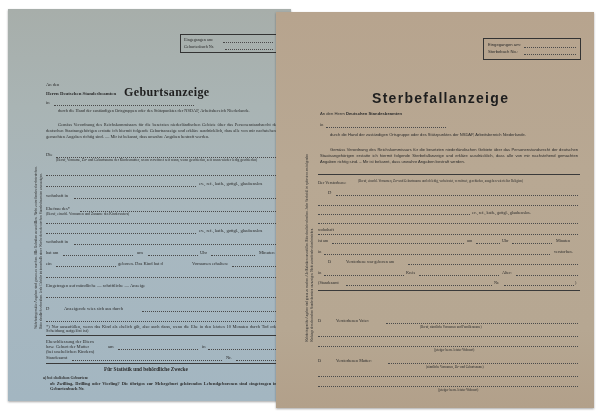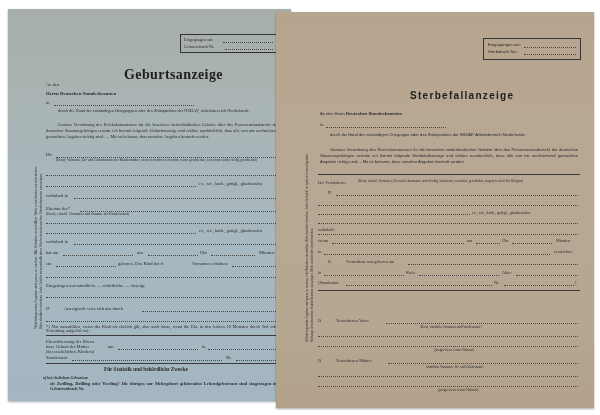--- a/index.html
+++ b/index.html
@@ -23,21 +23,21 @@
 
 <div class="doc doc-left">
 
   <div class="box" style="left:172px;top:25px;width:96px;height:17px;">
     <span class="t" style="left:3px;top:2px;font-size:4.2px;">Eingegangen am:</span>
     <span class="dots" style="left:42px;top:7px;width:50px;"></span>
     <span class="t" style="left:3px;top:9px;font-size:4.2px;">Geburtenbuch Nr.</span>
     <span class="dots" style="left:44px;top:14px;width:48px;"></span>
   </div>
 
-  <div class="title" style="left:116px;top:58px;font-size:14px;letter-spacing:0.4px;">Geburtsanzeige</div>
+  <div class="title" style="left:116px;top:76px;font-size:12px;letter-spacing:0.4px;">Geburtsanzeige</div>
 
   <span class="t" style="left:38px;top:73px;">An den</span>
   <span class="t tb" style="left:38px;top:82px;font-size:4.8px;">Herrn Deutschen Standesbeamten</span>
   <span class="t" style="left:38px;top:91px;">in</span>
   <span class="dots" style="left:46px;top:96px;width:140px;"></span>
 
   <div class="para" style="left:38px;top:99px;width:232px;text-indent:12px;">durch die Hand der zuständigen Ortsgruppen oder des Stützpunktes der NSDAP, Arbeitsbereich Niederlande.</div>
   <div class="para" style="left:38px;top:113px;width:232px;text-indent:12px;">Gemäss Verordnung des Reichskommissars für die besetzten niederländischen Gebiete über das Personenstandsrecht der deutschen Staatsangehörigen erstatte ich hiermit folgende Geburtsanzeige und erkläre ausdrücklich, dass alle von mir nachstehend gemachten Angaben richtig sind. — Mir ist bekannt, dass unwahre Angaben bestraft werden.</div>
 
   <span class="t" style="left:38px;top:143px;">Die</span>
@@ -108,21 +108,21 @@
 </div>
 
 <div class="doc doc-right" style="left:276px;top:12px;width:318px;height:396px;">
   <div class="box" style="left:207px;top:26px;width:96px;height:20px;border-width:1.5px;">
     <span class="t" style="left:4px;top:3px;font-size:4.2px;font-family:'Liberation Sans',sans-serif;">Eingegangen am:</span>
     <span class="dots" style="left:40px;top:8px;width:52px;"></span>
     <span class="t" style="left:4px;top:10px;font-size:4.2px;font-family:'Liberation Sans',sans-serif;">Sterbebuch No.:</span>
     <span class="dots" style="left:40px;top:15px;width:52px;"></span>
   </div>
 
-  <div class="title" style="left:96px;top:78px;font-size:10px;letter-spacing:1.3px;font-family:'Liberation Sans',sans-serif;margin-left:38px;">Sterbefallanzeige</div>
+  <div class="title" style="left:96px;top:78px;font-size:14px;letter-spacing:1.3px;font-family:'Liberation Sans',sans-serif;">Sterbefallanzeige</div>
 
   <span class="t" style="left:44px;top:99px;font-size:4.2px;font-family:'Liberation Sans',sans-serif;">An den Herrn</span>
   <span class="t tb" style="left:70px;top:99px;font-size:4.2px;font-family:'Liberation Sans',sans-serif;">Deutschen Standesbeamten</span>
   <span class="t" style="left:44px;top:110px;font-size:4.2px;">in</span>
   <span class="dots" style="left:50px;top:115px;width:120px;"></span>
 
   <div class="para" style="left:44px;top:120px;width:258px;text-indent:10px;font-family:'Liberation Sans',sans-serif;font-size:4.1px;">durch die Hand der zuständigen Ortsgruppe oder des Stützpunktes der NSDAP, Arbeitsbereich Niederlande.</div>
   <div class="para" style="left:44px;top:135px;width:258px;text-indent:10px;font-family:'Liberation Sans',sans-serif;font-size:4.1px;">Gemäss Verordnung des Reichskommissars für die besetzten niederländischen Gebiete über das Personenstandsrecht der deutschen Staatsangehörigen erstatte ich hiermit folgende Sterbefallanzeige und erkläre ausdrücklich, dass alle von mir nachstehend gemachten Angaben richtig sind. – Mir ist bekannt, dass unwahre Angaben bestraft werden.</div>
 
   <div class="rule" style="left:42px;top:162px;width:262px;border-bottom-width:1.2px;"></div>

